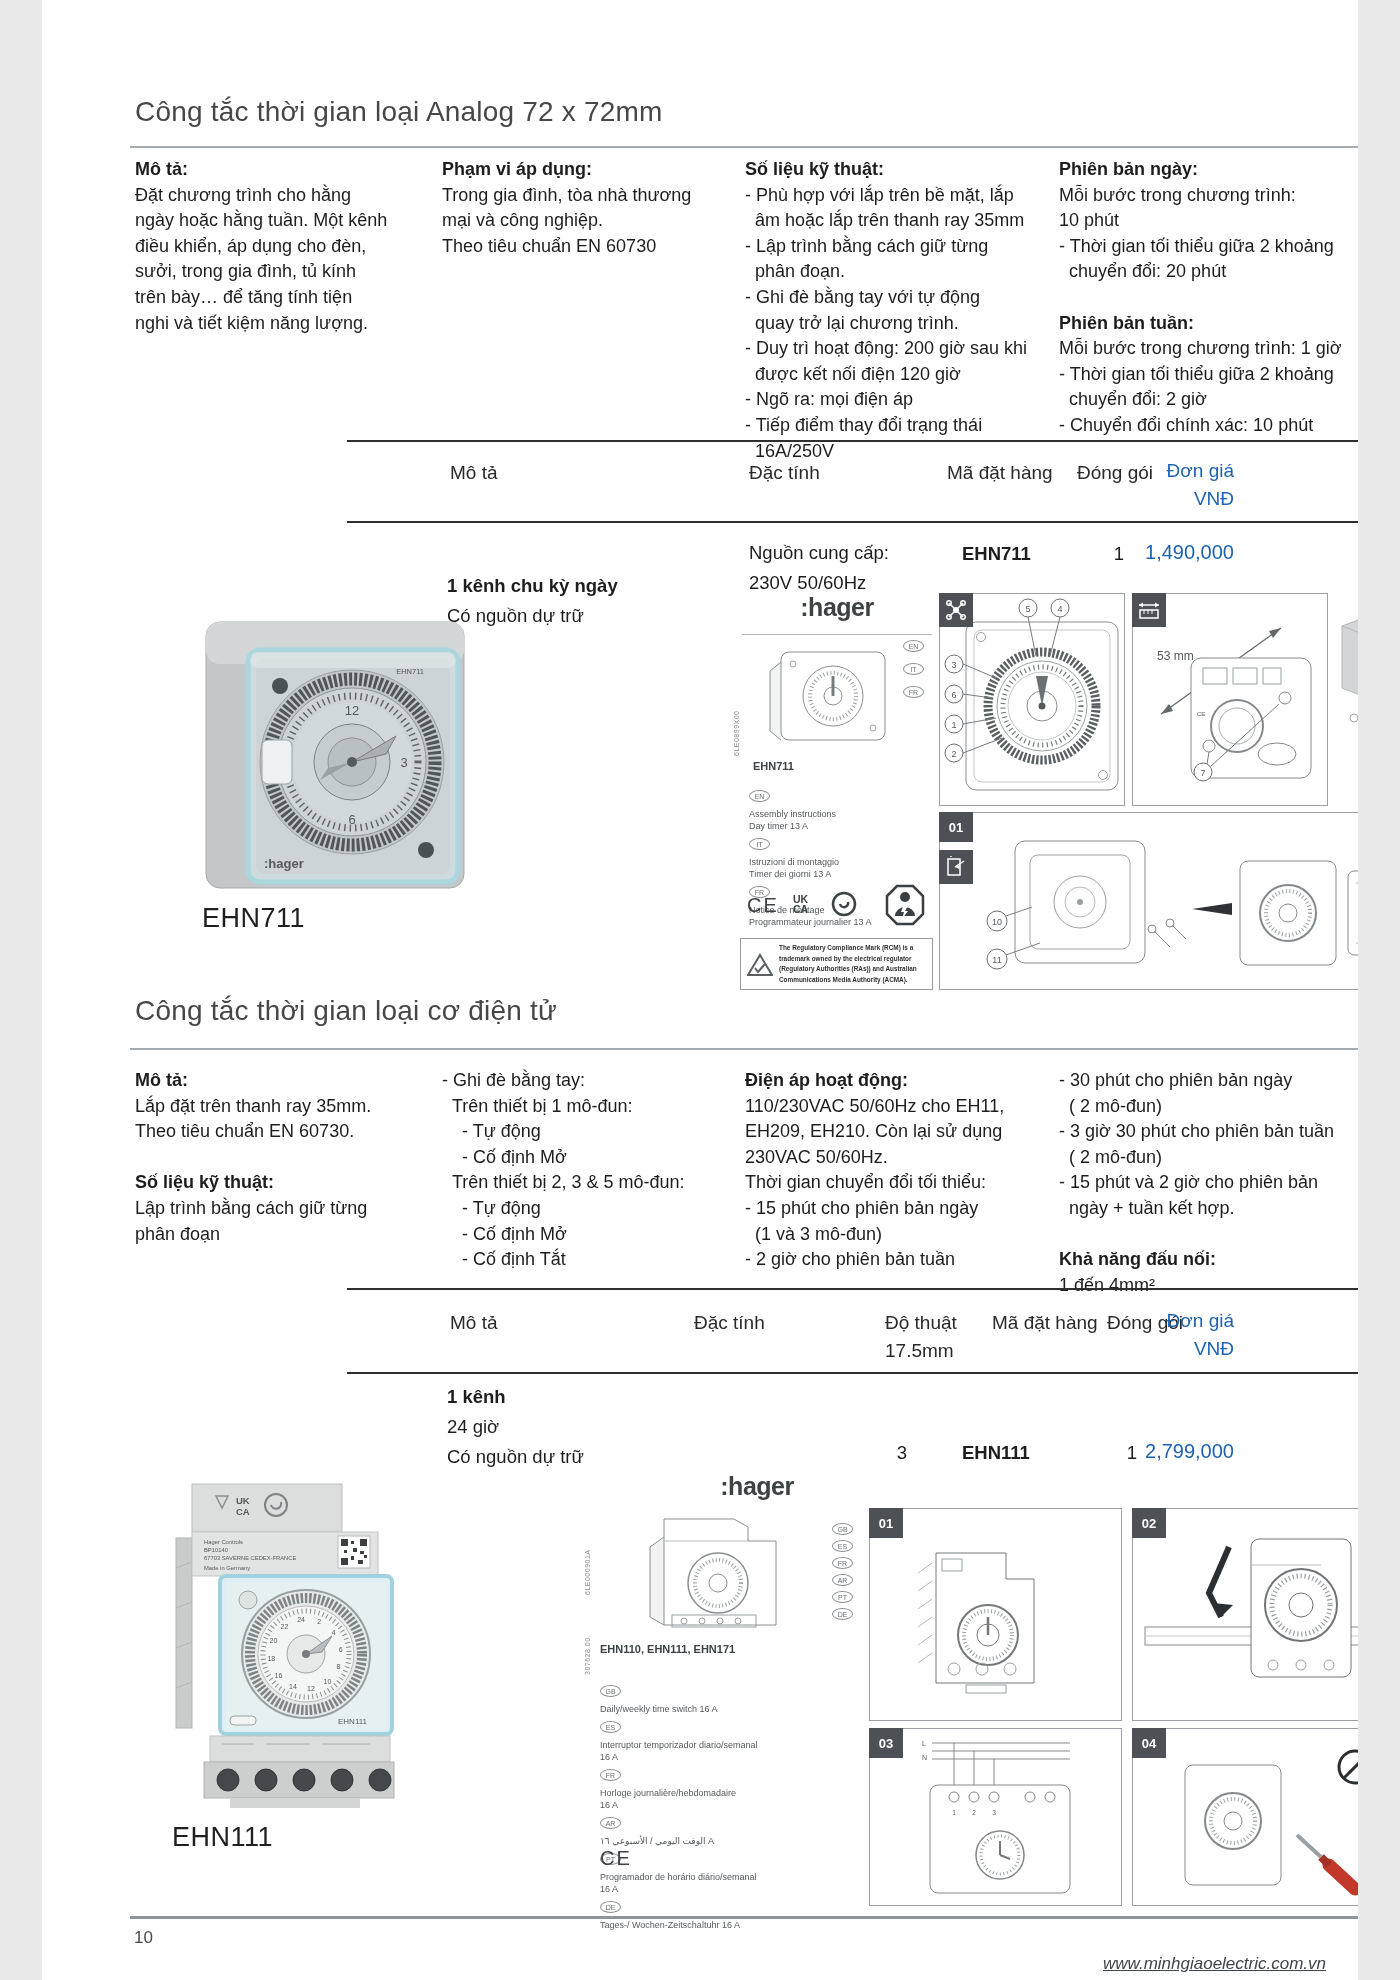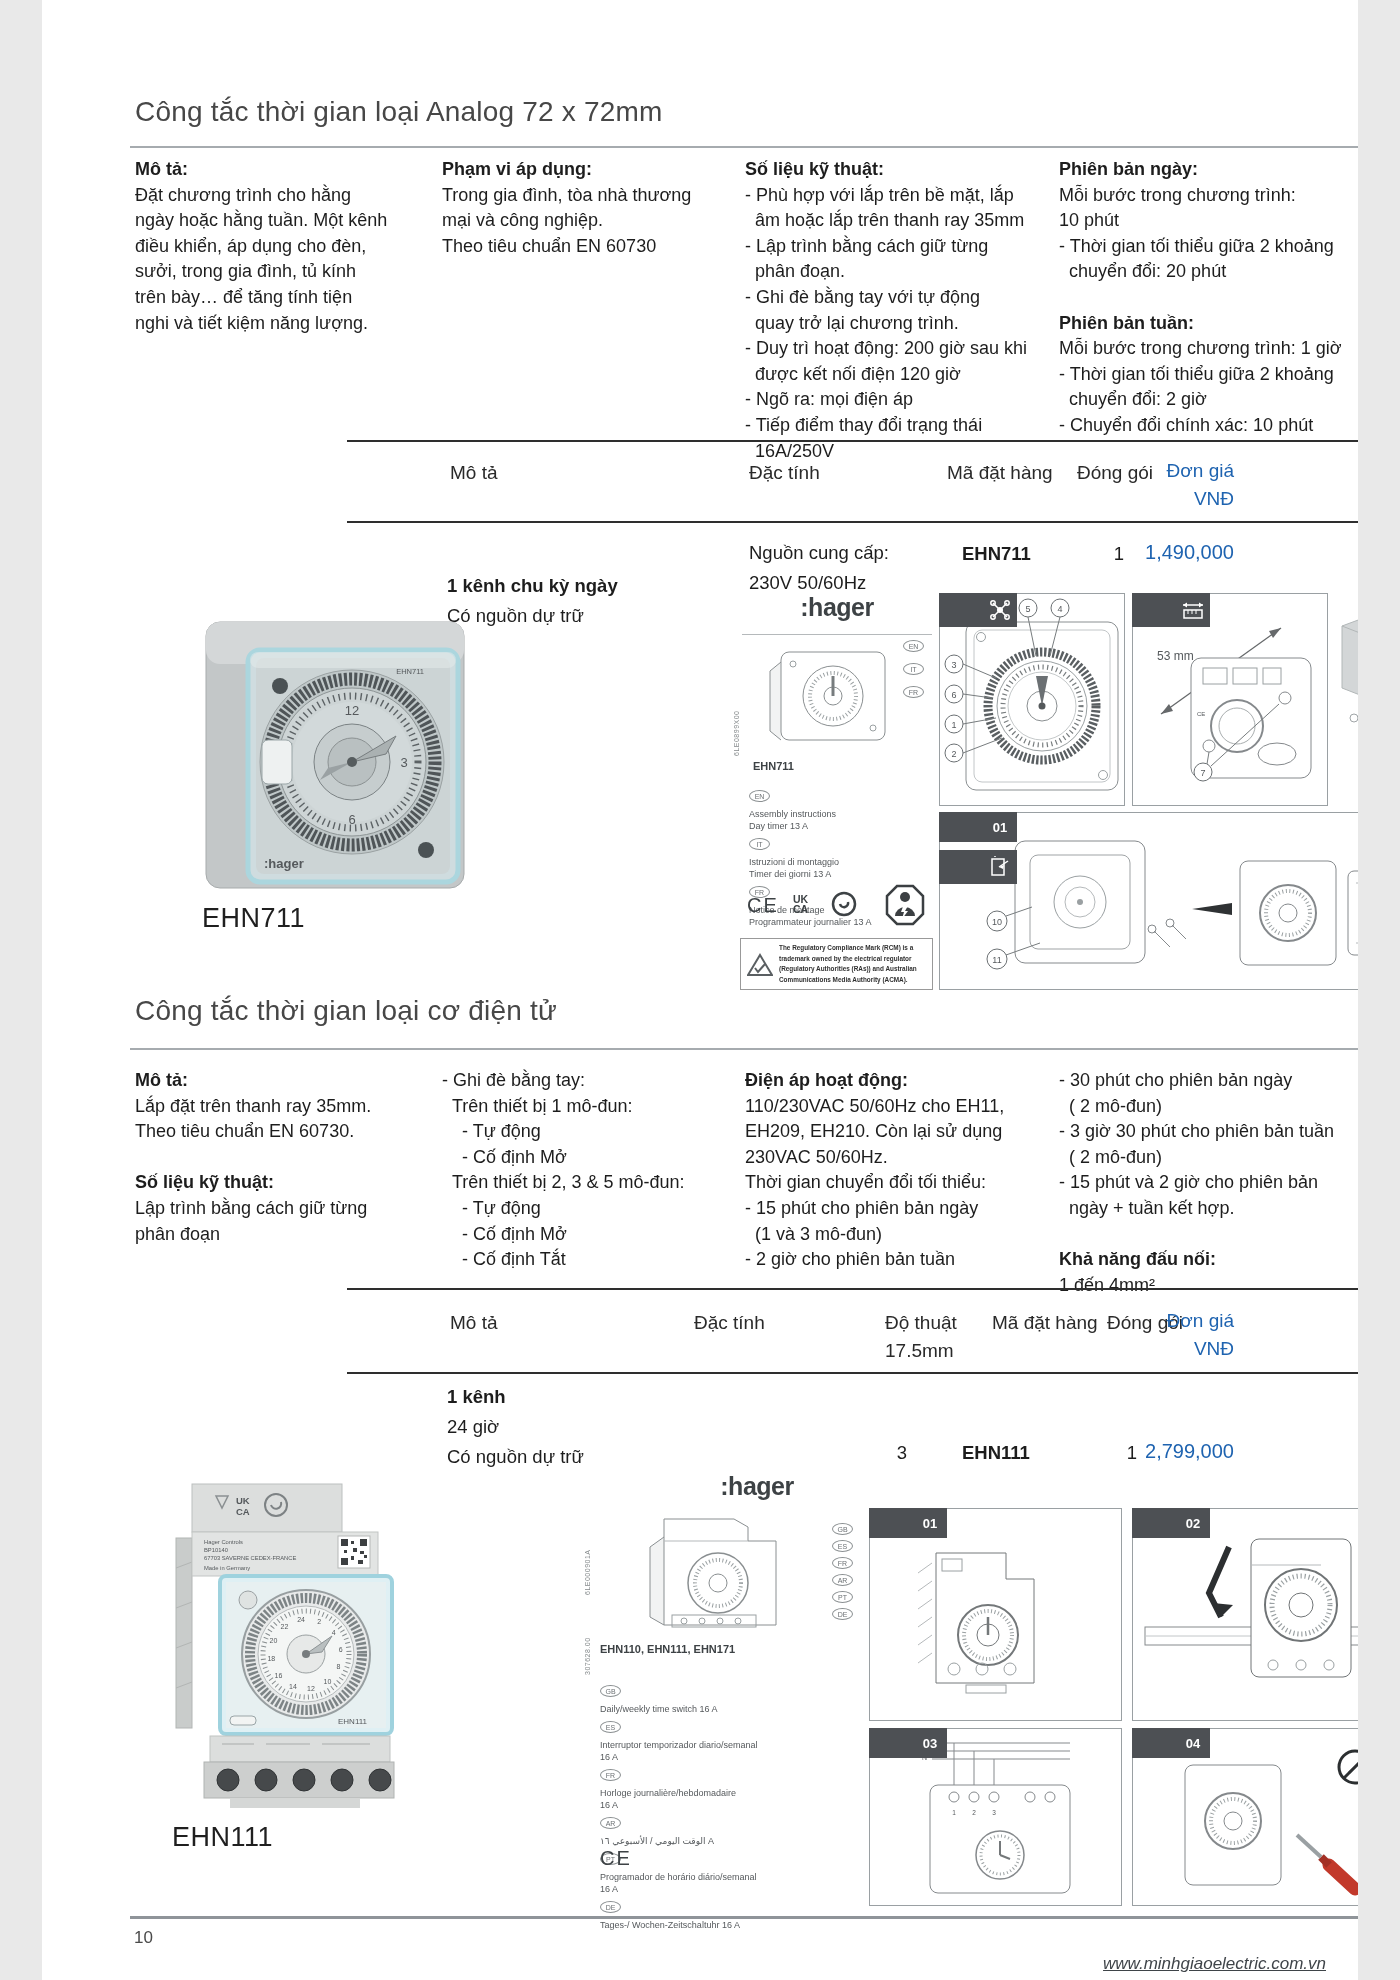--- a/index.html
+++ b/index.html
@@ -17,21 +17,21 @@
   .cell .ln.b{font-weight:bold;}
   .code-cell{font-size:18.5px;font-weight:bold;color:#1d1d1d;}
   .pack-cell{font-size:18.5px;color:#1d1d1d;}
   .price{font-size:20px;}
   .right{text-align:right;}
   .center{text-align:center;}
   .caption{font-size:27px;color:#1f1f1f;letter-spacing:.5px;}
   .brand-logo{font-size:25px;font-weight:bold;color:#3d4245;letter-spacing:-.5px;text-align:center;}
   .panel{border:1px solid #9aa0a3;background:#fff;box-sizing:border-box;}
   .badge{width:34px;height:30px;background:#4d5054;color:#fff;font-weight:bold;font-size:13px;
-         display:flex;align-items:center;justify-content:center;padding-left:44px;}
+         display:flex;align-items:center;justify-content:center;}
   .badge.sq{height:34px;}
   .bub{display:inline-block;min-width:21px;height:12px;border:1px solid #8a8f91;border-radius:50%;
        font-size:7px;line-height:11px;text-align:center;color:#6b7073;padding:0 2px;box-sizing:border-box;background:#fff;}
   .lrow{display:flex;gap:6px;margin-bottom:6px;align-items:flex-start;flex-direction:column;}
   .ltx{font-size:9px;line-height:12px;color:#55595c;}
   .bubcol .bub{display:block;margin-bottom:5px;}
   .vtext{writing-mode:vertical-rl;transform:rotate(180deg);font-size:7px;color:#84898b;letter-spacing:.5px;}
   .leaf-rule{height:1px;background:#b5b9bb;}
   .model-sm{font-size:11px;font-weight:bold;color:#3d4245;}
   .rcm-box{border:1px solid #999;box-sizing:border-box;background:#fff;}

